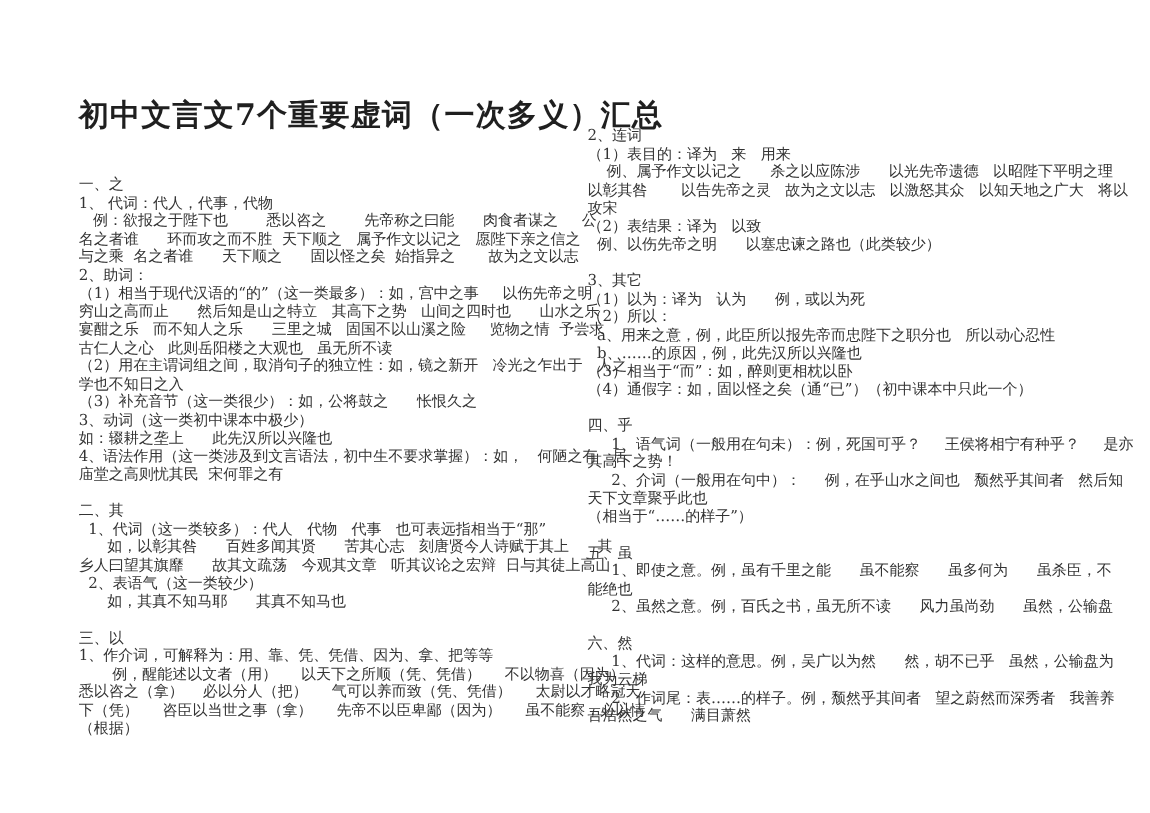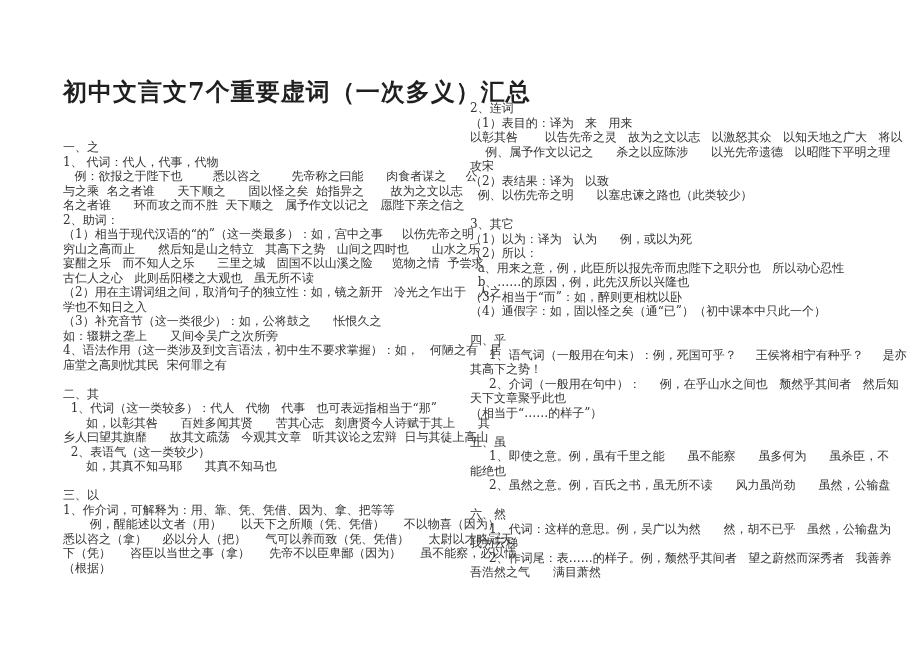--- a/index.html
+++ b/index.html
@@ -51,31 +51,32 @@
 </style>
 </head>
 <body>
 
 <div class="doc-title">初中文言文7个重要虚词（一次多义）汇总</div>
 
 <div class="col col-left">
     <div class="line">一、之</div>
     <div class="line">1、 代词：代人，代事，代物</div>
     <div class="line">   例：欲报之于陛下也        悉以咨之        先帝称之曰能      肉食者谋之     公</div>
+    <div class="line">名之者谁      环而攻之而不胜  天下顺之   属予作文以记之   愿陛下亲之信之</div>
     <div class="line">与之乘  名之者谁      天下顺之      固以怪之矣  始指异之       故为之文以志</div>
-    <div class="line">名之者谁      环而攻之而不胜  天下顺之   属予作文以记之   愿陛下亲之信之</div>
     <div class="line">2、助词：</div>
     <div class="line">（1）相当于现代汉语的“的”（这一类最多）：如，宫中之事     以伤先帝之明</div>
     <div class="line">穷山之高而止      然后知是山之特立   其高下之势   山间之四时也      山水之乐</div>
     <div class="line">宴酣之乐   而不知人之乐      三里之城   固国不以山溪之险     览物之情  予尝求</div>
     <div class="line">古仁人之心   此则岳阳楼之大观也   虽无所不读</div>
     <div class="line">（2）用在主谓词组之间，取消句子的独立性：如，镜之新开   冷光之乍出于   人之</div>
     <div class="line">学也不知日之入</div>
     <div class="line">（3）补充音节（这一类很少）：如，公将鼓之      怅恨久之</div>
-    <div class="line">如：辍耕之垄上      又间令吴广之次所旁</div>
+    <div class="line">3、动词（这一类初中课本中极少）</div>
+    <div class="line">如：辍耕之垄上      此先汉所以兴隆也</div>
     <div class="line">4、语法作用（这一类涉及到文言语法，初中生不要求掌握）：如，   何陋之有   居</div>
     <div class="line">庙堂之高则忧其民  宋何罪之有</div>
     <div class="line"></div>
     <div class="line">二、其</div>
     <div class="line">  1、代词（这一类较多）：代人   代物   代事   也可表远指相当于“那”</div>
     <div class="line">      如，以彰其咎      百姓多闻其贤      苦其心志   刻唐贤今人诗赋于其上      其</div>
     <div class="line">乡人曰望其旗靡      故其文疏荡   今观其文章   听其议论之宏辩  日与其徒上高山</div>
     <div class="line">  2、表语气（这一类较少）</div>
     <div class="line">      如，其真不知马耶      其真不知马也</div>
     <div class="line"></div>
@@ -83,22 +84,22 @@
     <div class="line">1、作介词，可解释为：用、靠、凭、凭借、因为、拿、把等等</div>
     <div class="line">       例，醒能述以文者（用）     以天下之所顺（凭、凭借）     不以物喜（因为）</div>
     <div class="line">悉以咨之（拿）    必以分人（把）     气可以养而致（凭、凭借）     太尉以才略冠天</div>
     <div class="line">下（凭）     咨臣以当世之事（拿）     先帝不以臣卑鄙（因为）     虽不能察，必以情</div>
     <div class="line">（根据）</div>
   </div>
 
 <div class="col col-right">
     <div class="line">2、连词</div>
     <div class="line">（1）表目的：译为   来   用来</div>
+    <div class="line">    例、属予作文以记之      杀之以应陈涉      以光先帝遗德   以昭陛下平明之理</div>
     <div class="line">以彰其咎       以告先帝之灵   故为之文以志   以激怒其众   以知天地之广大   将以</div>
-    <div class="line">    例、属予作文以记之      杀之以应陈涉      以光先帝遗德   以昭陛下平明之理</div>
     <div class="line">攻宋</div>
     <div class="line">（2）表结果：译为   以致</div>
     <div class="line">  例、以伤先帝之明      以塞忠谏之路也（此类较少）</div>
     <div class="line"></div>
     <div class="line">3、其它</div>
     <div class="line">（1）以为：译为   认为      例，或以为死</div>
     <div class="line">（2）所以：</div>
     <div class="line">  a、用来之意，例，此臣所以报先帝而忠陛下之职分也   所以动心忍性</div>
     <div class="line">  b、……的原因，例，此先汉所以兴隆也</div>
     <div class="line">（3）相当于“而”：如，醉则更相枕以卧</div>

